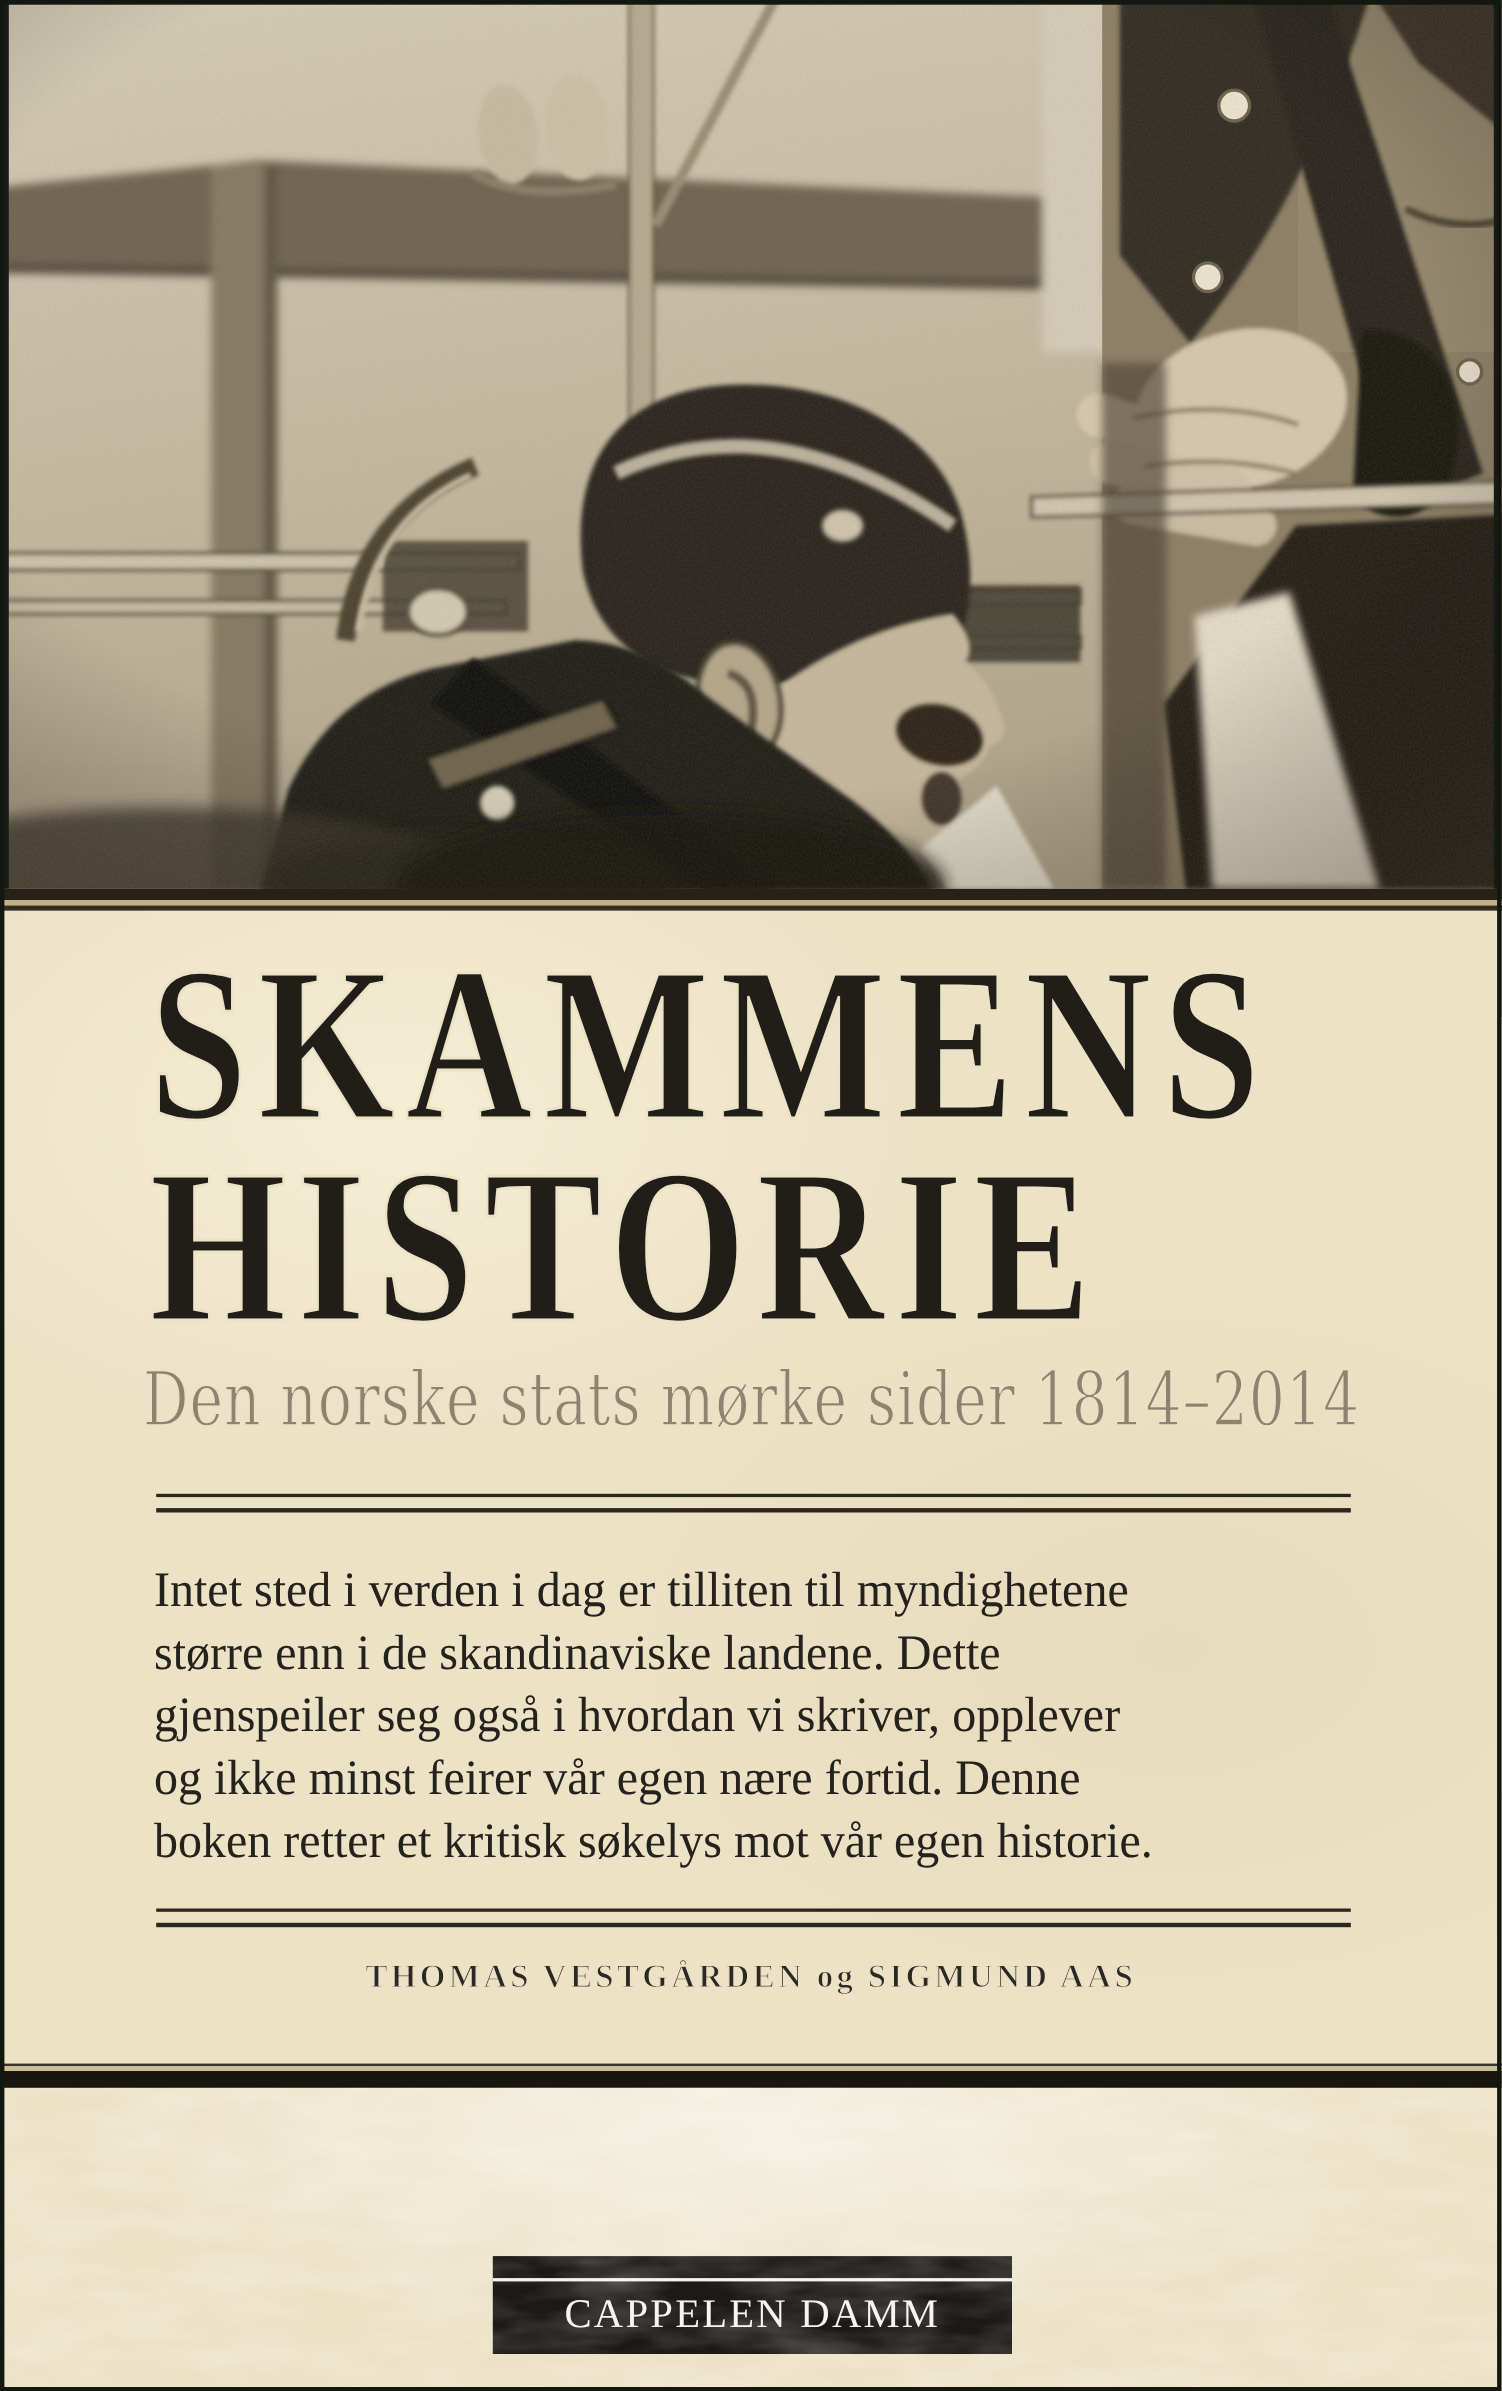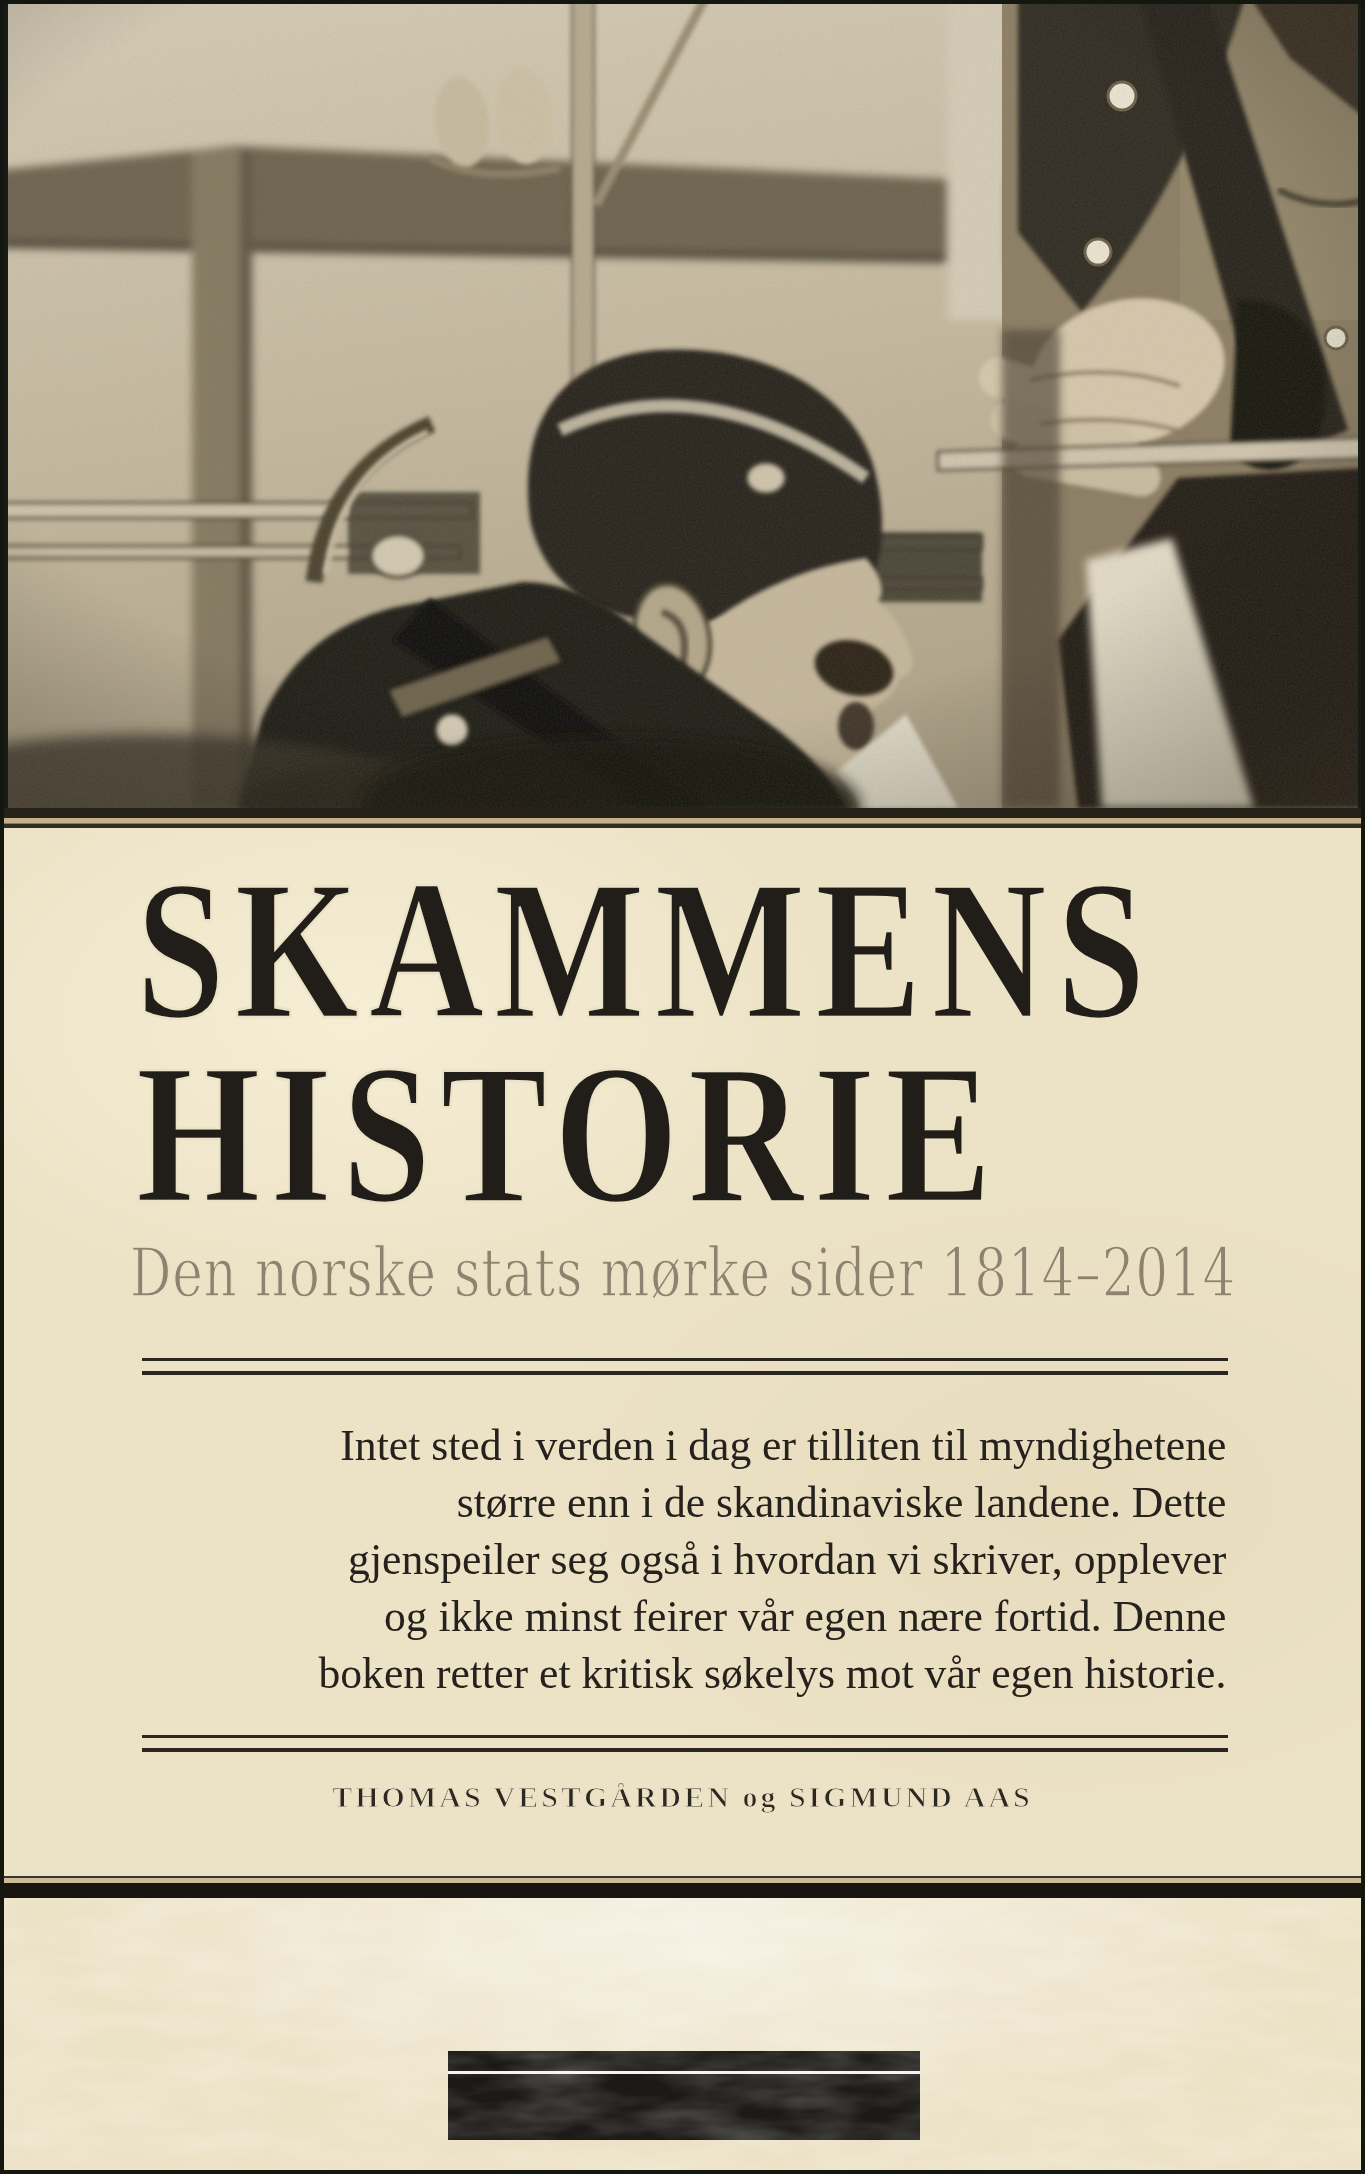--- a/index.html
+++ b/index.html
@@ -35,21 +35,21 @@
     font-family:"DejaVu Serif",serif;font-size:68px;letter-spacing:1px;color:#8d8370;
     transform:scaleX(0.76);transform-origin:left top;}
   .subtitle::after{content:attr(data-text);position:absolute;left:0;top:0;color:transparent;
     -webkit-text-stroke:1.4px #ece2c6;letter-spacing:1px;}
 
   .rule{position:absolute;left:142px;width:1086px;height:10px;
     border-top:3px solid #2a2620;border-bottom:4px solid #2a2620;}
   .rule-1{top:530px;}
   .rule-2{top:907px;}
 
-  .blurb{position:absolute;left:140px;top:589px;width:1120px;color:#25211c;text-align:right;}
+  .blurb{position:absolute;left:140px;top:589px;width:1120px;color:#25211c;}
   .blurb-line{font-family:"Liberation Serif",serif;font-size:45px;line-height:57px;white-space:nowrap;
     transform:scaleX(0.97);transform-origin:left top;}
 
   .author-line{position:absolute;left:0;right:0;top:954px;text-align:center;line-height:1;
     font-family:"Liberation Serif",serif;font-weight:bold;font-size:30px;letter-spacing:3px;color:#2c2823;white-space:nowrap;}
   .author-line::after{content:attr(data-text);position:absolute;left:0;right:0;top:0;color:transparent;
     -webkit-text-stroke:1.1px #ece2c6;letter-spacing:3px;}
 
   
   .spine-section{position:absolute;left:0;top:1898px;width:1365px;height:276px;
@@ -218,16 +218,17 @@
       <defs>
         <filter id="marbleNoise" x="0" y="0" width="100%" height="100%">
           <feTurbulence type="fractalNoise" baseFrequency="0.012 0.045" numOctaves="3" stitchTiles="stitch"></feTurbulence>
           <feColorMatrix type="matrix" values="0 0 0 0 1  0 0 0 0 1  0 0 0 0 0.98  0 0 0 0.8 -0.25"></feColorMatrix>
         </filter>
       </defs>
       <rect x="0" y="0" width="1365" height="276" filter="url(#marbleNoise)" opacity="0.5"></rect>
     </svg>
     <div class="publisher-logo">
       <div class="logo-rule"></div>
+      <div class="publisher-name">CAPPELEN DAMM</div>
     </div>
   </div>
 
 </div>
 
 </body></html>

